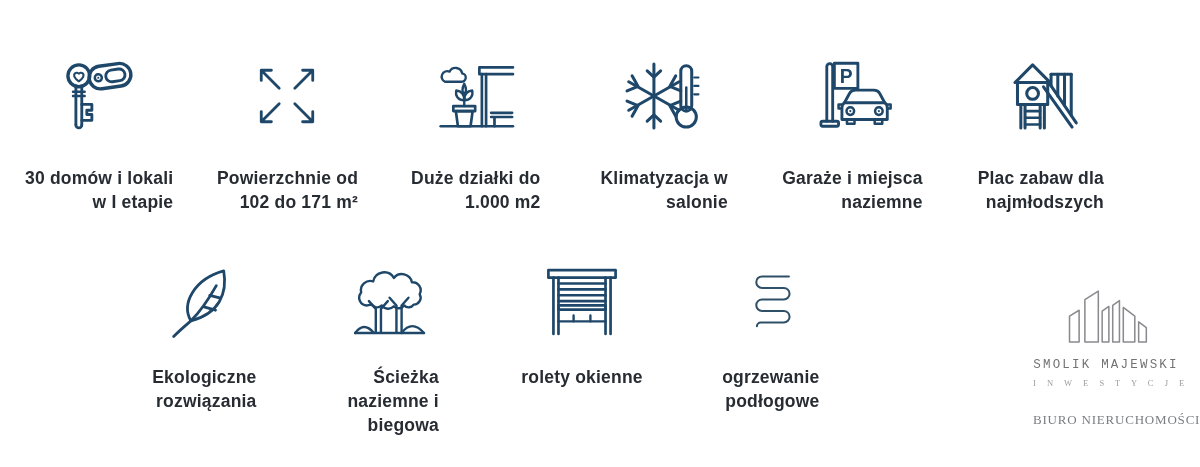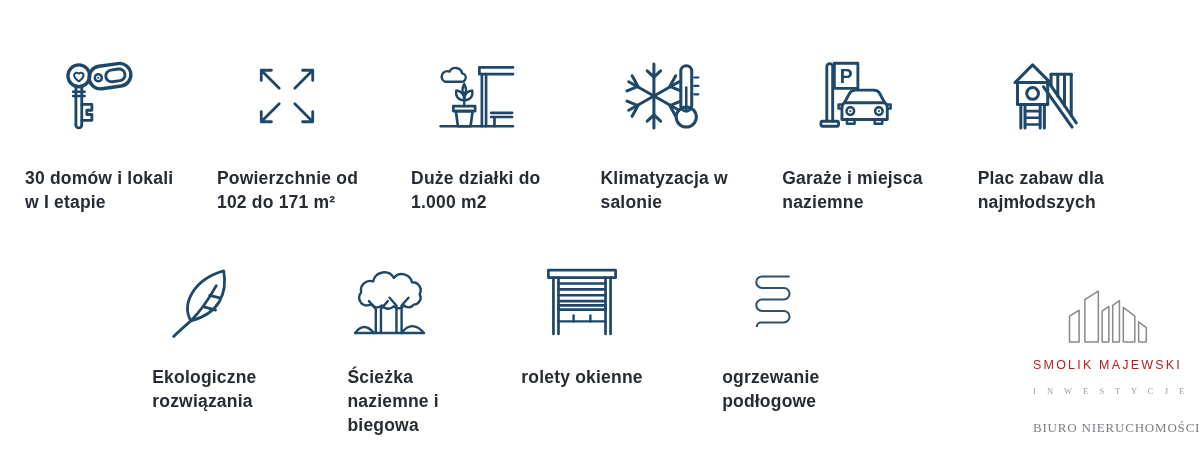--- a/index.html
+++ b/index.html
@@ -7,34 +7,34 @@
     width:1200px;height:467px;background:#ffffff;overflow:hidden;position:relative;
     font-family:"Liberation Sans", sans-serif;
   }
   .row{position:absolute;display:grid;}
   .row1{left:5px;top:52px;width:1130px;grid-template-columns:repeat(6,1fr);}
   .row2{left:110px;top:256px;width:944px;grid-template-columns:repeat(5,1fr);}
   .feature{display:flex;flex-direction:column;align-items:center;}
   .icon-box{height:88px;display:flex;align-items:center;justify-content:center;}
   .icon-box svg{display:block;}
   .feature-label{
-    margin-top:26px;text-align:left;white-space:pre-line;
+    margin-top:26px;text-align:right;white-space:pre-line;
     font-size:17.5px;font-weight:700;color:#272c33;line-height:1.38;letter-spacing:0.2px;
   }
   .row2 .icon-box{height:92px;}
   .row2 .feature-label{margin-top:17px;}
   .logo{position:absolute;left:1033px;top:286px;width:146px;text-align:center;}
   .logo-buildings{display:flex;justify-content:center;margin-bottom:10px;}
   .logo-name{
-    font-family:Liberation Sans, sans-serif;font-size:12.5px;letter-spacing:2.2px;
-    color:#b91c1c;white-space:nowrap;text-align:center;
+    font-family:Liberation Mono, monospace;font-size:12.5px;letter-spacing:2.2px;
+    color:#737373;white-space:nowrap;text-align:center;
   }
   .logo-sub{
     font-family:"Liberation Serif", serif;font-size:8.5px;letter-spacing:4.5px;
-    color:#9c9da1;margin-top:14px;white-space:nowrap;
+    color:#9c9da1;margin-top:6px;white-space:nowrap;
   }
   .logo-tagline{
     font-family:"Liberation Serif", serif;font-size:13px;letter-spacing:0.8px;
     color:#7b7d82;margin-top:24px;white-space:nowrap;
   }
 </style>
 </head>
 <body>
 
 <div>

